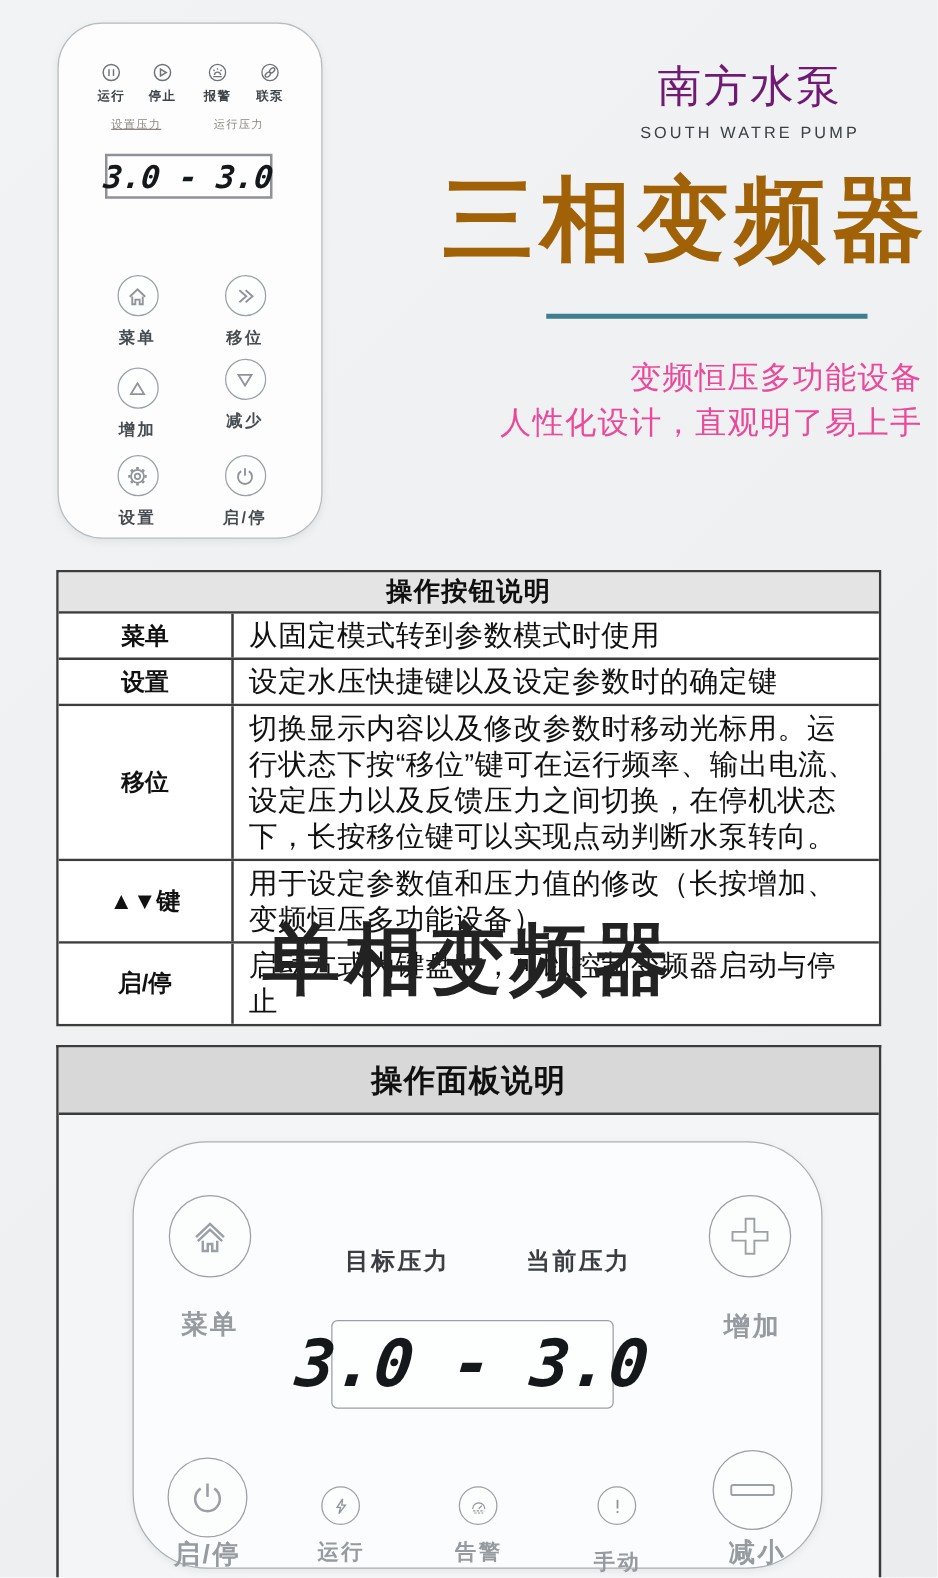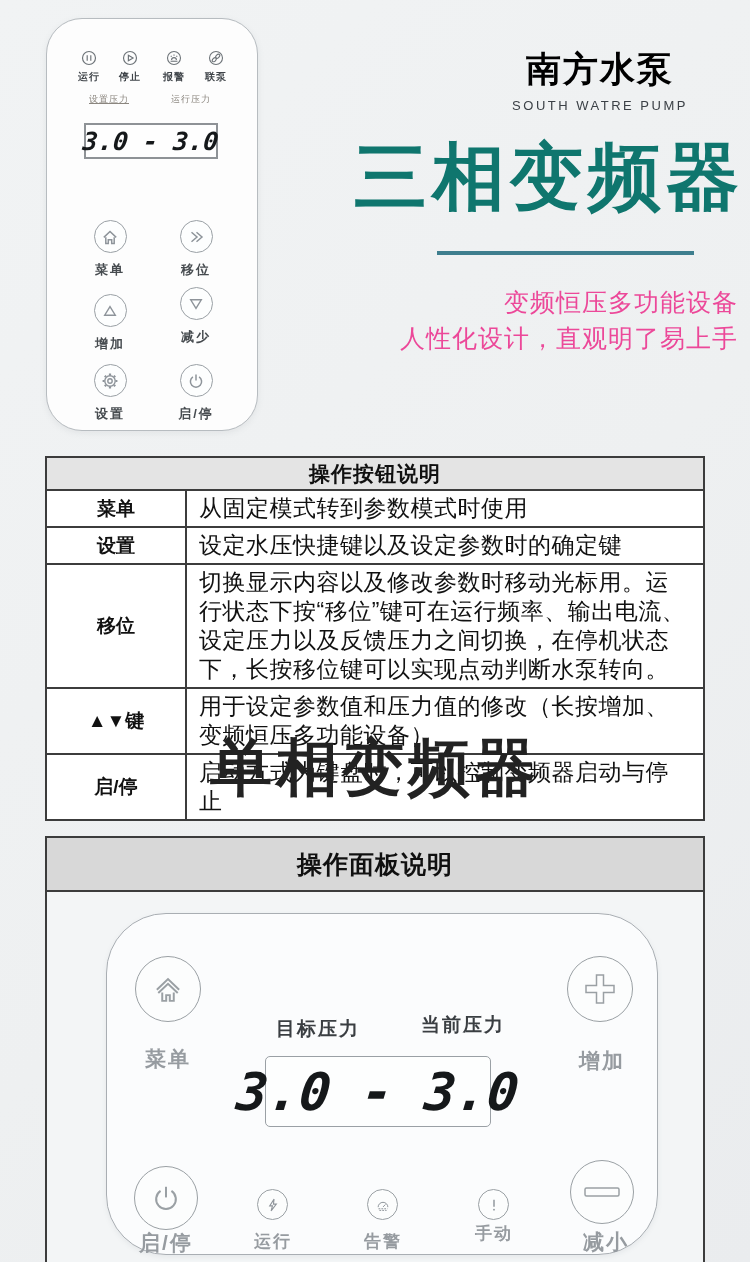--- a/index.html
+++ b/index.html
@@ -42,25 +42,25 @@
   .pbtn .circ {
     width:33px; height:33px; margin:0 auto;
     border:1.4px solid #9aa0a5; border-radius:50%;
     background:#fdfefe;
     display:flex; align-items:center; justify-content:center;
   }
   .pbtn .lbl { font-size:13px; font-weight:bold; color:#474c50; margin-top:8px; letter-spacing:2px;}
 
   
   .logo { left:505px; top:46px; width:190px; text-align:center; }
-  .logo-cn { font-size:35px; font-weight:bold; color:#000000; letter-spacing:2px; }
+  .logo-cn { font-size:35px; font-weight:normal; color:#701a75; letter-spacing:2px; }
   .logo-en { font-size:13px; color:#3b4046; letter-spacing:2.5px; margin-top:5px; font-weight:500;}
   .hero-title {
     top:140px; right:6px; 
-    font-size:73px; font-weight:900; color:#0f766e; letter-spacing:5px;
+    font-size:73px; font-weight:900; color:#a16207; letter-spacing:5px;
     line-height:1.0;
   }
   .hero-divider { left:437px; top:251px; width:257px; height:4px; background:#3e7e8e; }
   .hero-desc {
     top:284px; right:12px; text-align:right;
     font-size:25px; line-height:36px; color:#ec4899; letter-spacing:1px;
   }
 
   
   .btn-table {
@@ -283,22 +283,22 @@
 
     <div class="big-circ" style="left:28px;top:42px;width:66px;height:66px;">
       <svg width="36" height="36" viewBox="0 0 20 20" fill="none" stroke="#9aa0a4" stroke-width="1.1">
         <path d="M3.8 10.4 L10 4.5 L16.2 10.4"></path>
         <path d="M4.6 12.2 L10 7.1 L15.4 12.2"></path>
         <path d="M6.8 12 V16.6 H9 V13.4 H11 V16.6 H13.2 V12"></path>
       </svg>
     </div>
     <div class="sp-lbl-big" style="left:16px;top:131px;width:90px;">菜单</div>
 
-    <div class="sp-lbl-dark" style="left:141px;top:82px;width:140px;margin-top:20px;">目标压力</div>
-    <div class="sp-lbl-dark" style="left:286px;top:82px;width:140px;margin-top:16px;">当前压力</div>
+    <div class="sp-lbl-dark" style="left:141px;top:82px;width:140px;">目标压力</div>
+    <div class="sp-lbl-dark" style="left:286px;top:82px;width:140px;">当前压力</div>
 
     <div class="big-circ" style="left:460px;top:42px;width:66px;height:66px;">
       <svg width="40" height="40" viewBox="0 0 40 40" fill="none" stroke="#9aa0a4" stroke-width="1.5">
         <path d="M16.5 6 H23.5 V16.5 H34 V23.5 H23.5 V34 H16.5 V23.5 H6 V16.5 H16.5 Z"></path>
       </svg>
     </div>
     <div class="sp-lbl-big" style="left:450px;top:133px;width:90px;">增加</div>
 
     <div class="lcd2">
       <span class="lcd-text" style="font-size:52px;">3.0 - 3.0</span>
@@ -328,21 +328,21 @@
       </svg>
     </div>
     <div class="sp-lbl-sm" style="left:236px;top:316px;width:80px;">告警</div>
 
     <div class="small-circ" style="left:371px;top:275px;">
       <svg width="18" height="18" viewBox="0 0 20 20" fill="none" stroke="#8e949a" stroke-width="1.6">
         <path d="M10 4.2 V12"></path>
           <circle cx="10" cy="15.2" r="1" fill="#8e949a" stroke="none"></circle>
       </svg>
     </div>
-    <div class="sp-lbl-sm" style="left:347px;top:308px;width:80px;">手动</div>
+    <div class="sp-lbl-sm" style="left:347px;top:324px;width:80px;">手动</div>
 
     <div class="big-circ" style="left:463px;top:246px;width:64px;height:64px;">
       <svg width="40" height="18" viewBox="0 0 40 18" fill="none" stroke="#9aa0a4" stroke-width="1.5">
         <rect x="3" y="5" width="34" height="8" rx="1.5"></rect>
       </svg>
     </div>
     <div class="sp-lbl-big" style="left:454px;top:314px;width:90px;">减小</div>
 
   </div>
 </div>

